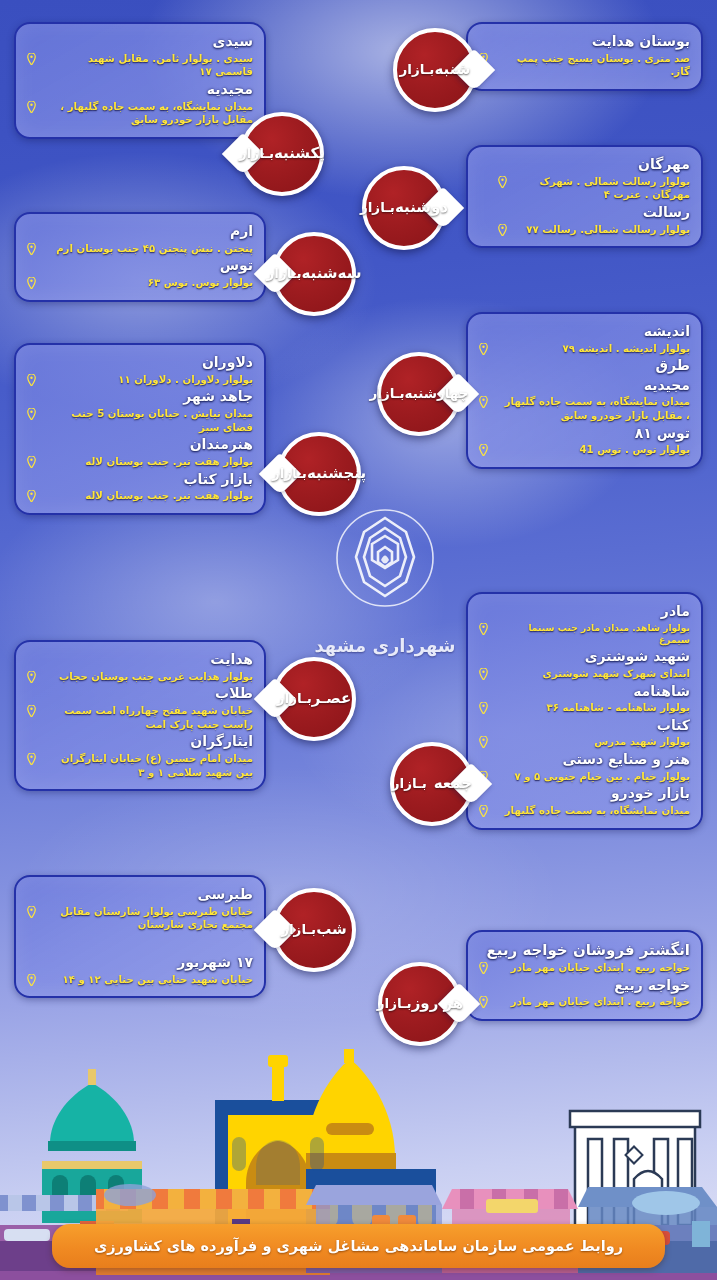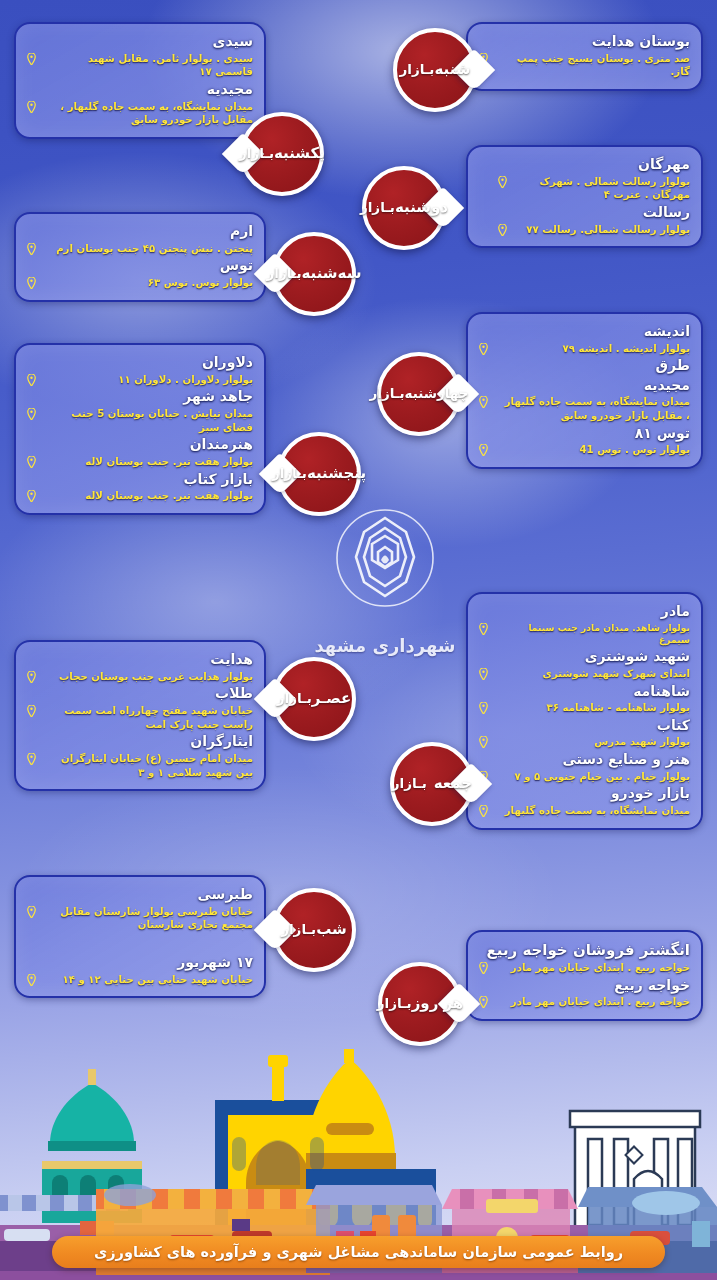--- a/index.html
+++ b/index.html
@@ -131,21 +131,21 @@
     position: absolute;
     left: 0; bottom: 0;
     width: 717px; height: 235px;
     z-index: 4;
   }
 
   
   #footer {
     position: absolute;
     left: 52px; right: 52px; bottom: 12px;
-    height: 32px;
+    height: 44px;
     background: linear-gradient(180deg, #f79f2c 0%, #f08a22 55%, #e87e1c 100%);
     border-radius: 18px;
     display: flex;
     align-items: center;
     justify-content: center;
     z-index: 9;
     box-shadow: 0 2px 6px rgba(60,30,0,.35);
   }
   #footer span {
     color: #ffffff;

